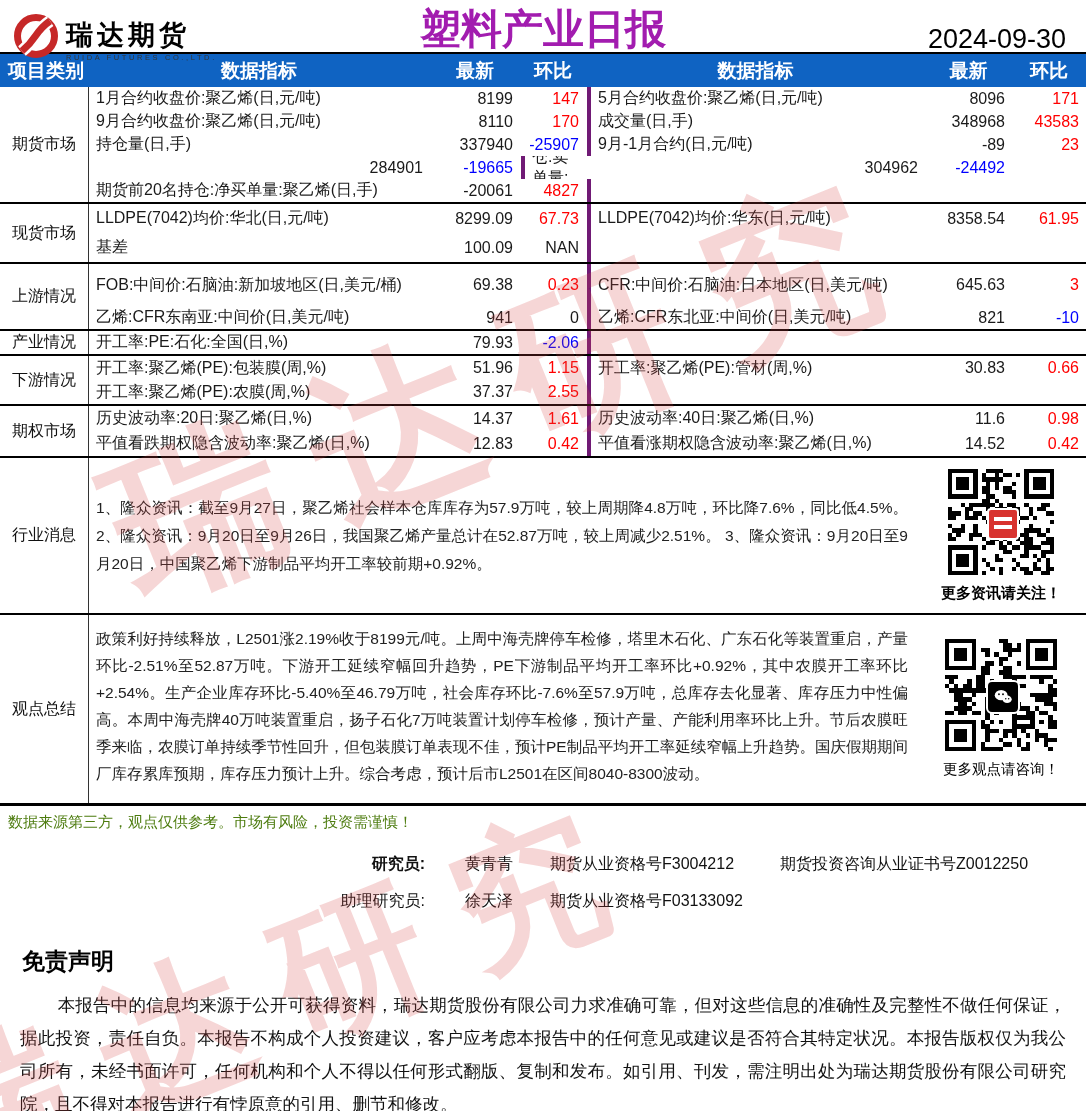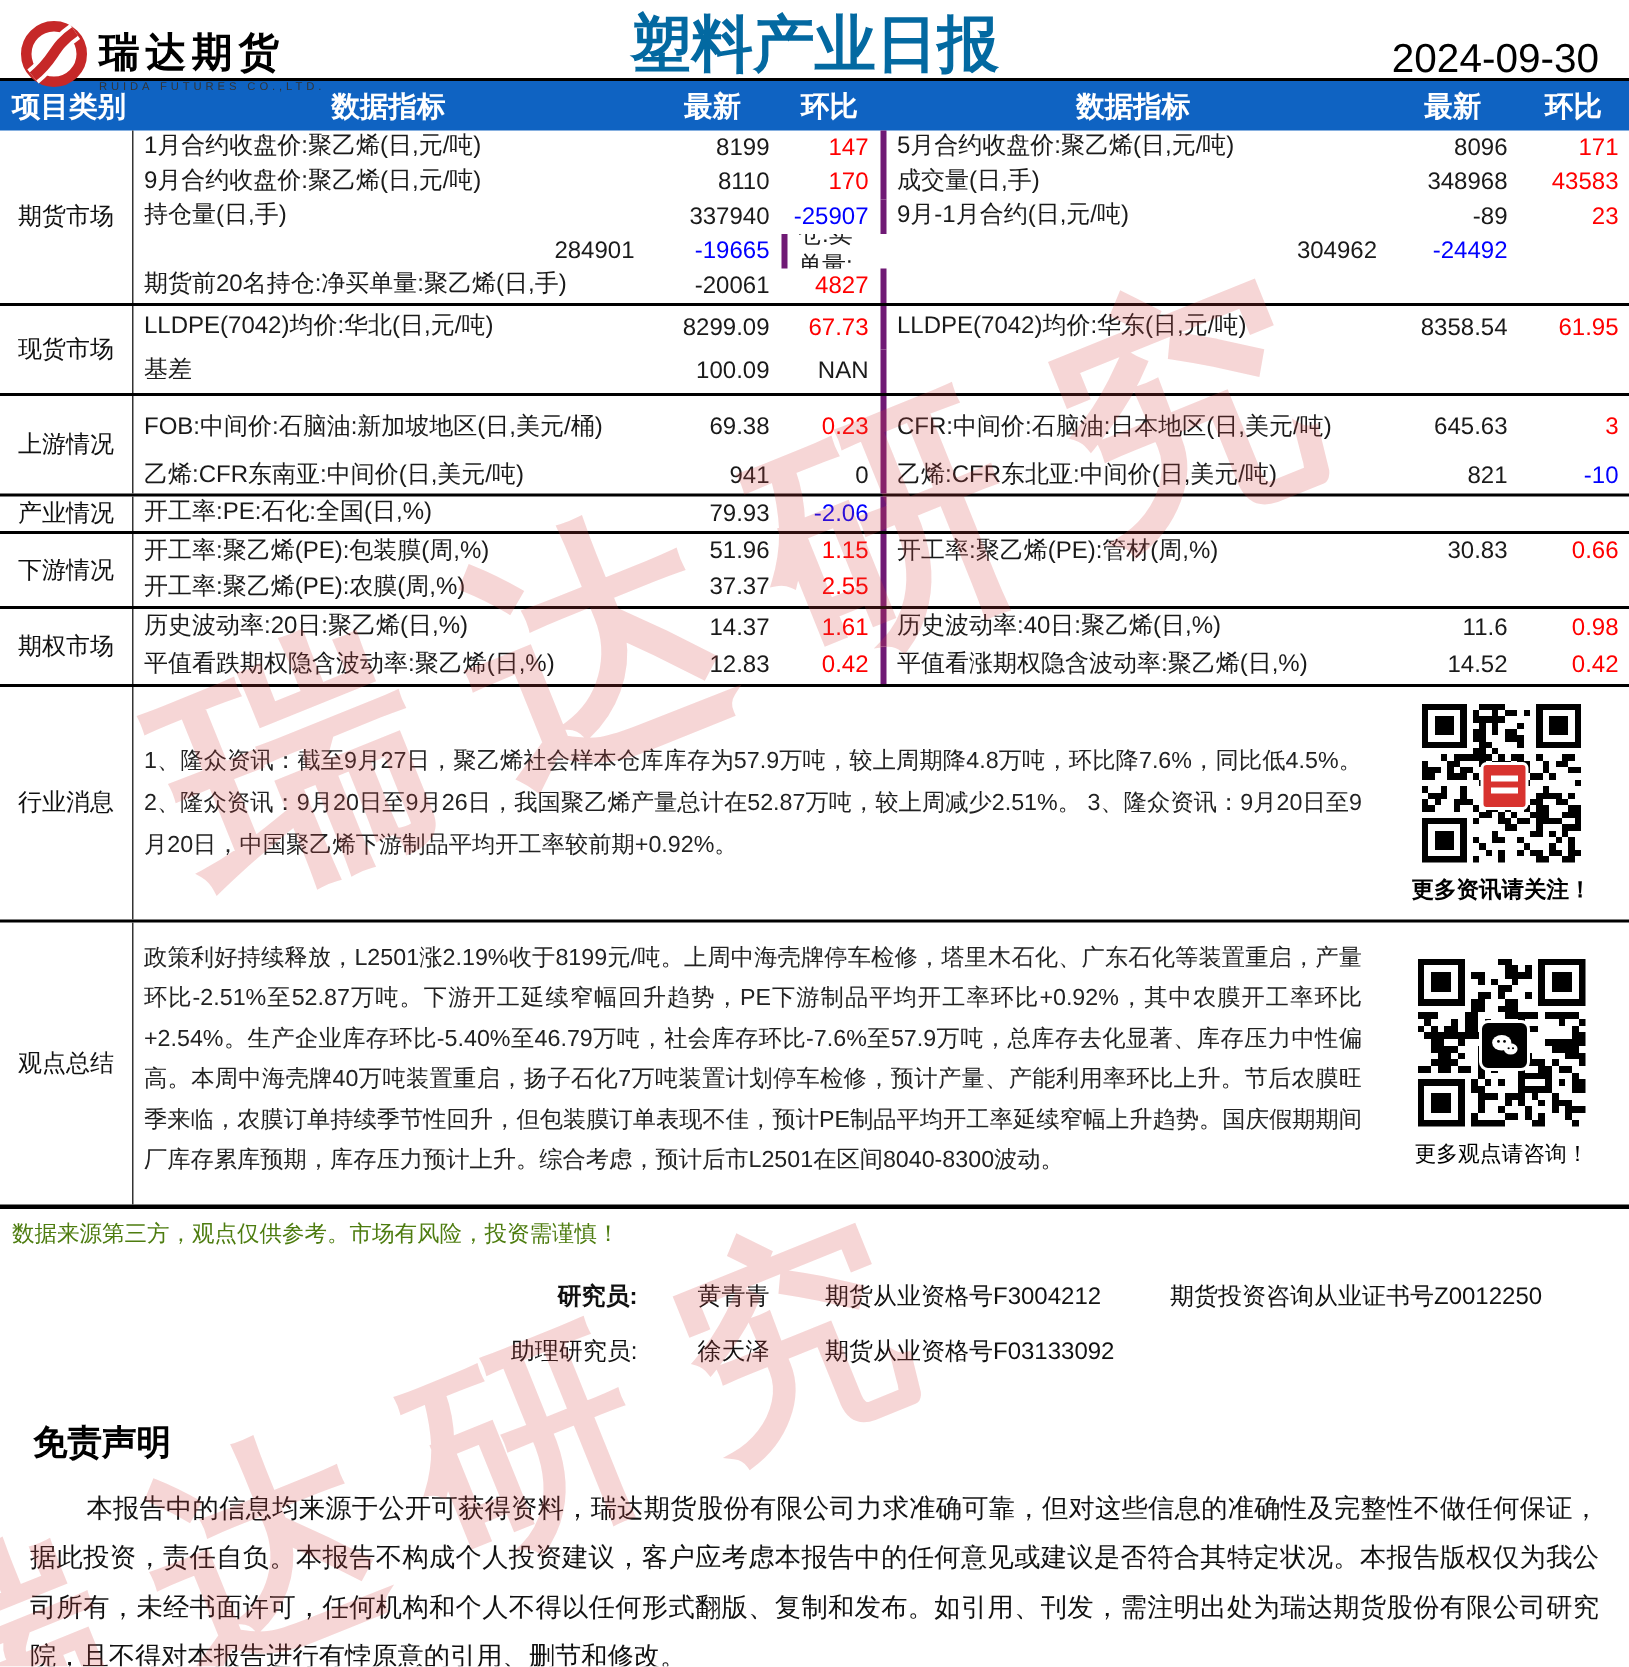--- a/index.html
+++ b/index.html
@@ -5,21 +5,21 @@
   html,body{margin:0;padding:0;background:#fff;}
   .page{position:relative;width:1086px;height:1111px;background:#fff;overflow:hidden;
         font-family:"Liberation Sans",sans-serif;color:#111;}
   
   .hdr{position:relative;height:52px;}
   .logo{position:absolute;left:12px;top:12px;display:flex;align-items:flex-start;}
   .logo svg{width:48px;height:48px;}
   .brand{margin-left:6px;}
   .brand-name{font-size:27px;font-weight:800;letter-spacing:4px;color:#000;line-height:34px;margin-top:6px;}
   .brand-sub{font-size:7.5px;letter-spacing:2.6px;color:#333;margin-top:1px;}
-  .title{position:absolute;left:0;right:0;top:2px;text-align:center;font-size:41px;font-weight:900;color:#0369a1;}
+  .title{position:absolute;left:0;right:0;top:2px;text-align:center;font-size:41px;font-weight:900;color:#a21caf;}
   .rdate{position:absolute;right:20px;top:24px;font-size:27px;color:#000;}
   
   .table{border-top:2px solid #000;}
   .thead{display:grid;grid-template-columns:88px 342px 90px 66px 339px 87px 74px;
          background:#0f63c2;color:#fff;font-weight:bold;font-size:19px;height:33px;align-items:center;}
   .th{text-align:center;}
   .th.c0{text-align:left;padding-left:8px;}
   .section{display:flex;border-top:2px solid #000;}
   #sections .section:first-child{border-top:none;}
   .cat{width:88px;flex:0 0 88px;display:flex;align-items:center;justify-content:center;

